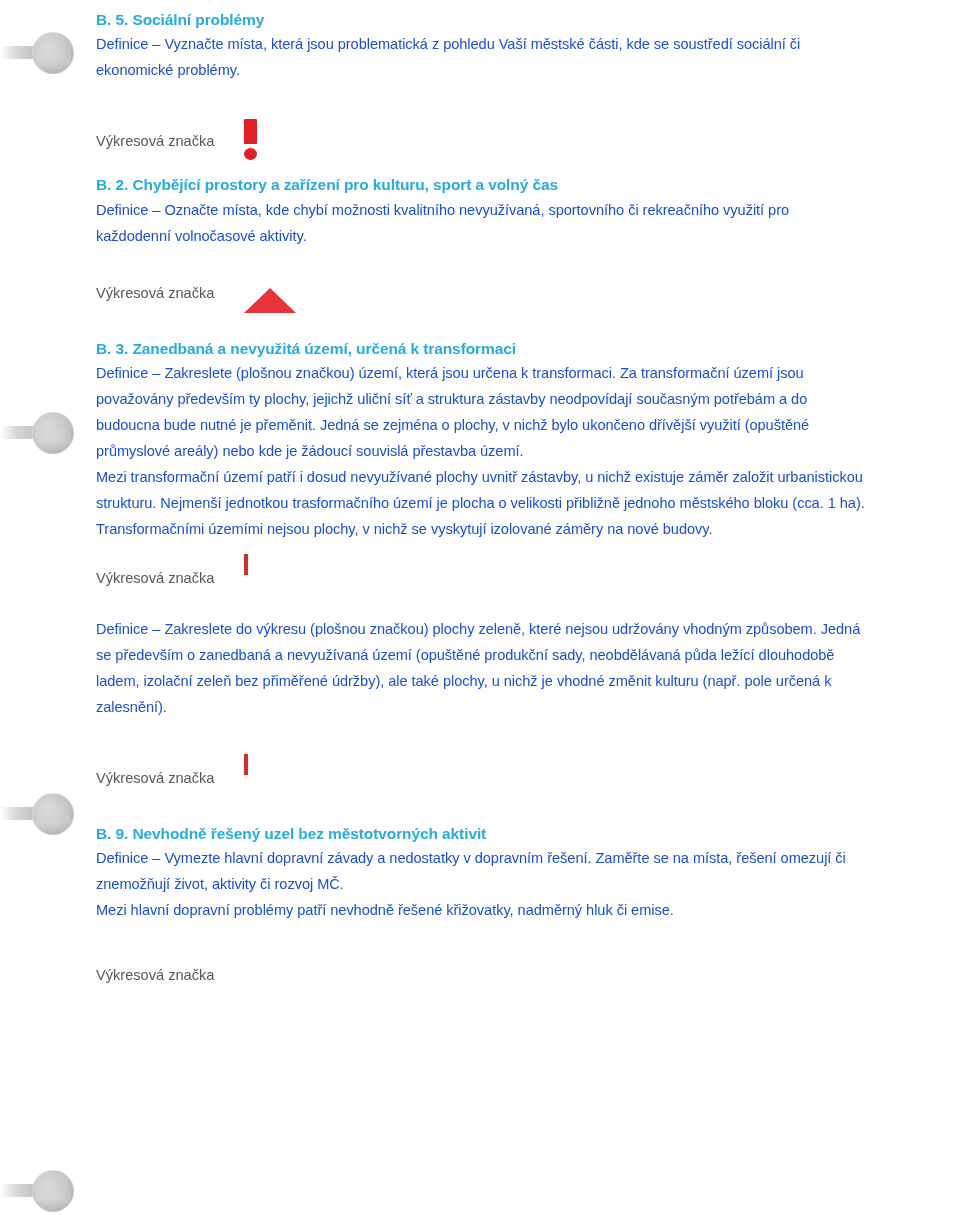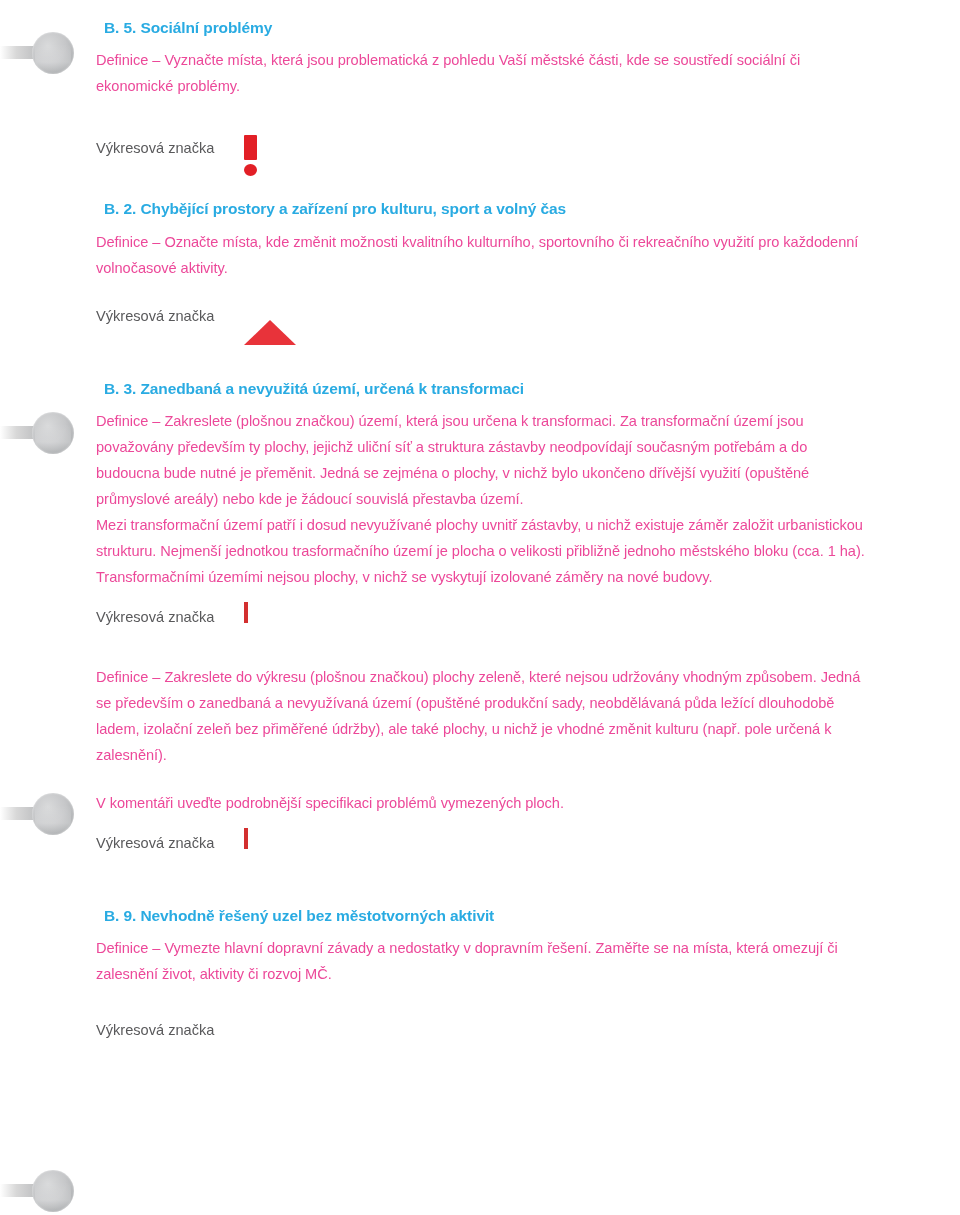--- a/index.html
+++ b/index.html
@@ -62,43 +62,44 @@
 
   
   .content {
     position: absolute;
     left: 96px;
     top: 0;
     width: 770px;
   }
 
   h2.sec-title {
-    margin: 8px;
+    margin: 0;
     font-size: 15.5px;
     font-weight: bold;
     color: #29abe2;
     letter-spacing: -0.1px;
     line-height: 1.5;
   }
 
   p.body {
     margin: 0;
     font-size: 14.6px;
-    color: #ec4899;
+    color: #1d4ed8;
     line-height: 26px;
     letter-spacing: -0.05px;
   }
 
   .spacer-sm { height: 14px; }
   .spacer-md { height: 22px; }
   .spacer-lg { height: 30px; }
 
   
   .marker-row {
     display: flex;
+    align-items: center;
     height: 44px;
   }
   .marker-label {
     font-size: 14.6px;
     color: #59595b;
     line-height: 26px;
     width: 148px;
     flex: 0 0 auto;
   }
   .marker-art {
@@ -192,21 +193,21 @@
       <span class="marker-art">
         <span class="sym-exclam">
           <span class="stem"></span>
           <span class="dot"></span>
         </span>
       </span>
     </div>
 
     <div style="height:10px"></div>
     <h2 class="sec-title">B. 2. Chybějící prostory a zařízení pro kulturu, sport a volný čas</h2>
-    <p class="body">Definice – Označte místa, kde změnit možnosti kvalitního kulturního, sportovního či rekreačního využití pro každodenní volnočasové aktivity.</p>
+    <p class="body">Definice – Označte místa, kde chybí možnosti kvalitního nevyužívaná, sportovního či rekreačního využití pro každodenní volnočasové aktivity.</p>
     <div class="spacer-md"></div>
     <div class="marker-row">
       <span class="marker-label">Výkresová značka</span>
       <span class="marker-art">
         <span class="sym-triangle"></span>
       </span>
     </div>
 
     <div style="height:22px"></div>
     <h2 class="sec-title">B. 3. Zanedbaná a nevyužitá území, určená k transformaci</h2>
@@ -216,32 +217,32 @@
     <div class="marker-row">
       <span class="marker-label">Výkresová značka</span>
       <span class="marker-art">
         <span class="sym-hatch"></span>
       </span>
     </div>
 
     <div style="height:16px"></div>
     <p class="body">Definice – Zakreslete do výkresu (plošnou značkou) plochy zeleně, které nejsou udržovány vhodným způsobem. Jedná se především o zanedbaná a nevyužívaná území (opuštěné produkční sady, neobdělávaná půda ležící dlouhodobě ladem, izolační zeleň bez přiměřené údržby), ale také plochy, u nichž je vhodné změnit kulturu (např. pole určená k zalesnění).</p>
     <div class="spacer-md"></div>
-    <p class="body">V komentáři uveďte podrobnější specifikaci problémů vymezených ploch.</p>
     <div class="spacer-sm"></div>
     <div class="marker-row">
       <span class="marker-label">Výkresová značka</span>
       <span class="marker-art">
         <span class="sym-empty"></span>
       </span>
     </div>
 
     <div style="height:22px"></div>
     <h2 class="sec-title">B. 9. Nevhodně řešený uzel bez městotvorných aktivit</h2>
-    <p class="body">Definice – Vymezte hlavní dopravní závady a nedostatky v dopravním řešení. Zaměřte se na místa, která omezují či zalesnění život, aktivity či rozvoj MČ.</p>
+    <p class="body">Definice – Vymezte hlavní dopravní závady a nedostatky v dopravním řešení. Zaměřte se na místa, řešení omezují či znemožňují život, aktivity či rozvoj MČ.</p>
+    <p class="body">Mezi hlavní dopravní problémy patří nevhodně řešené křižovatky, nadměrný hluk či emise.</p>
     <div class="spacer-lg"></div>
     <div class="marker-row">
       <span class="marker-label">Výkresová značka</span>
       <span class="marker-art">
         <span class="sym-circle"></span>
       </span>
     </div>
 
   </div>
 </div>

